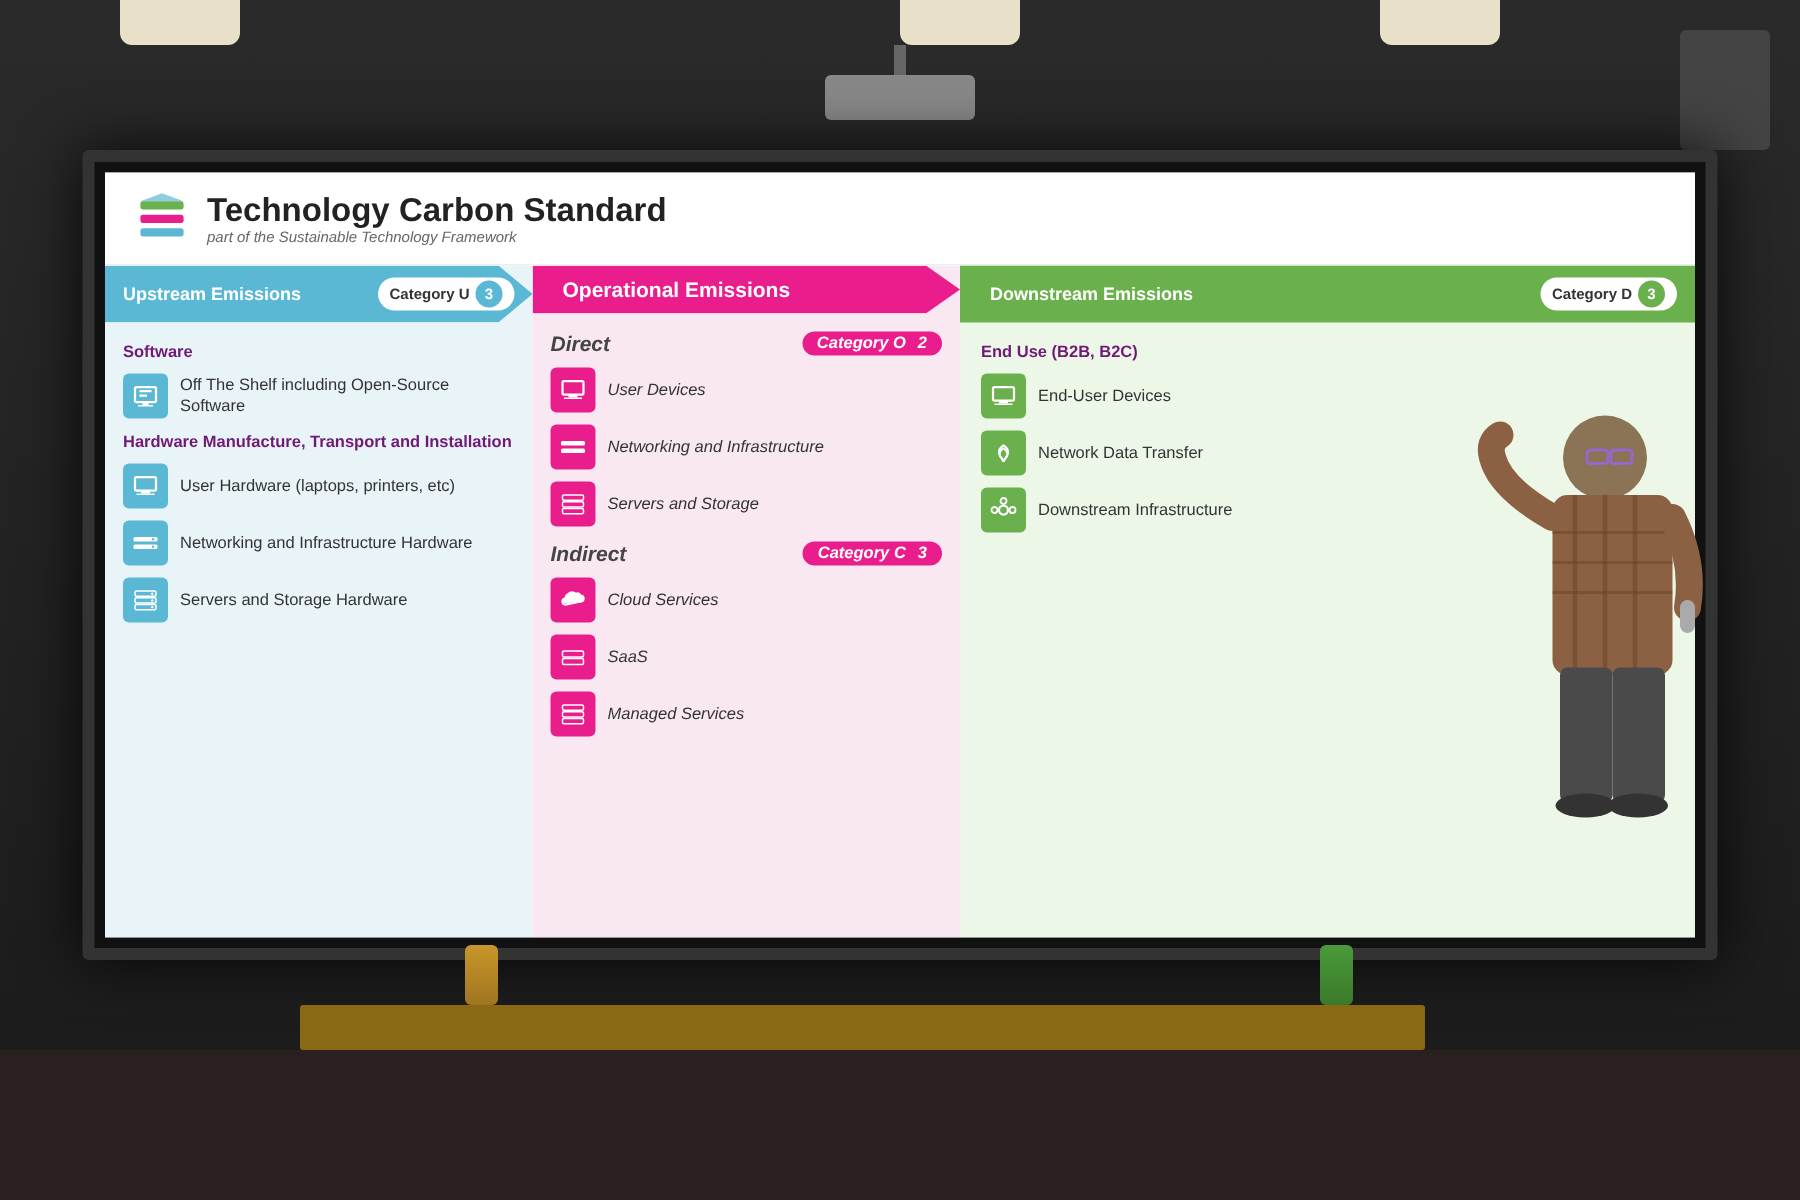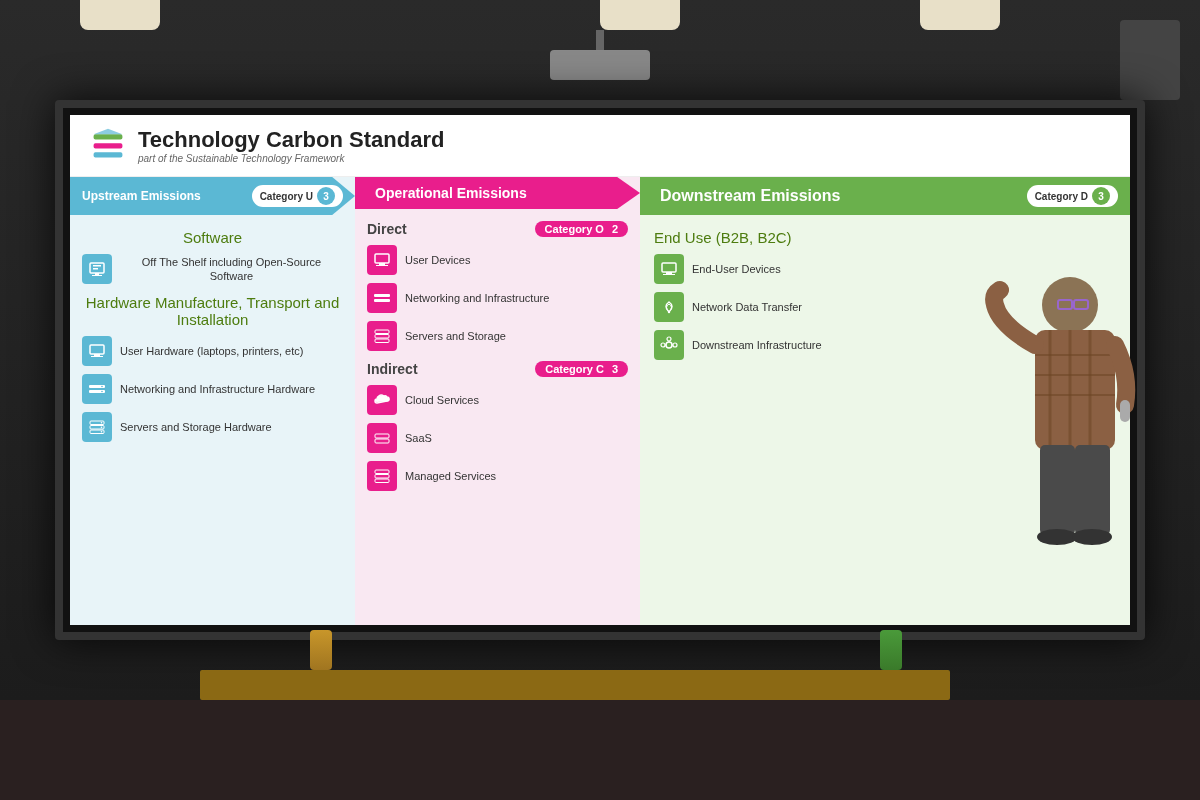--- a/index.html
+++ b/index.html
@@ -96,21 +96,20 @@
       flex: 1;
       overflow: hidden;
     }
 
     
     .col-upstream {
       flex: 0 0 285px;
       background: #e8f4f8;
       display: flex;
       flex-direction: column;
-      text-align: center;
     }
 
     .col-header-upstream {
       background: #5bb8d4;
       padding: 8px 12px;
       color: white;
       font-size: 13px;
       font-weight: bold;
       display: flex;
       align-items: center;
@@ -169,23 +168,23 @@
     .badge-num-green {
       background: #6ab04c;
     }
 
     .col-body {
       padding: 10px 12px;
       flex: 1;
     }
 
     .section-title {
-      font-size: 15px;
-      font-weight: normal;
-      color: #4d7c0f;
+      font-size: 11px;
+      font-weight: bold;
+      color: #701a75;
       margin-bottom: 8px;
       margin-top: 10px;
     }
 
     .section-title:first-child { margin-top: 4px; }
 
     .item-row {
       display: flex;
       align-items: center;
       gap: 8px;
@@ -219,20 +218,21 @@
     .col-operational {
       flex: 0 0 285px;
       background: #f9e8f2;
       display: flex;
       flex-direction: column;
     }
 
     .op-body {
       padding: 8px 12px;
       flex: 1;
+      font-style: italic;
     }
 
     .section-label {
       font-size: 14px;
       font-weight: bold;
       color: #444;
       margin-bottom: 8px;
       margin-top: 4px;
       display: flex;
       align-items: center;
@@ -521,21 +521,21 @@
                 <rect x="2" y="12" width="14" height="3.5" rx="1" stroke="white" stroke-width="1" fill="none"></rect>
               </svg>
             </div>
             <span class="item-label">Managed Services</span>
           </div>
         </div>
       </div>
 
       <div class="col-downstream">
         <div class="col-header-downstream">
-          <span style="font-size:16px;">Downstream Emissions</span>
+          <span style="font-size:12px;">Downstream Emissions</span>
           <div class="category-badge">
             <span style="color:#333; font-size:10px;">Category D</span>
             <div class="badge-num badge-num-green">3</div>
           </div>
         </div>
         <div class="ds-body">
           <div class="section-title">End Use (B2B, B2C)</div>
 
           <div class="item-row">
             <div class="item-icon" style="background:#6ab04c;">

